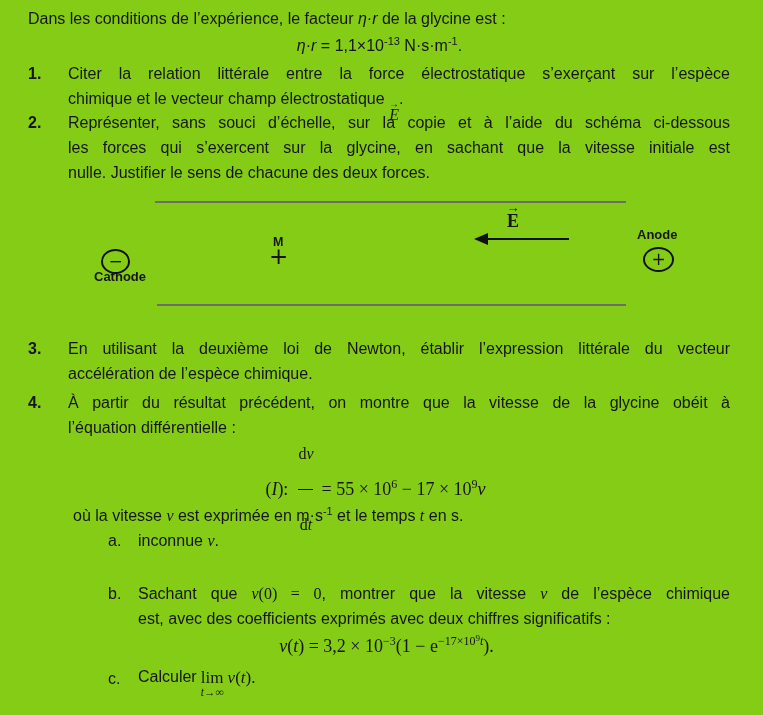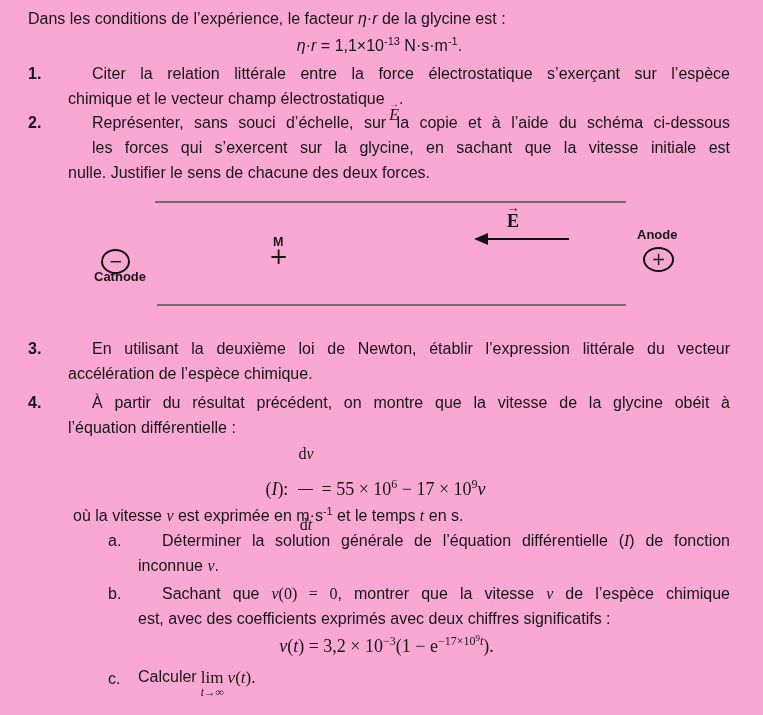--- a/index.html
+++ b/index.html
@@ -1,38 +1,38 @@
 <!DOCTYPE html>
 <html><head>
 <meta charset="utf-8">
 <style>
   html,body{margin:0;padding:0;background:#ffffff;}
   .page{
     position:relative;
     width:763px;height:715px;
-    background:#f9a8d4;
+    background:#84cc16;
     color:#161616;
     font-family:"Liberation Sans", sans-serif;
     font-size:16px;
     overflow:hidden;
   }
   .abs{position:absolute;}
   .intro{top:6px;left:28px;right:33px;line-height:25px;}
   .center-eq{left:0;right:0;text-align:center;line-height:25px;}
   .eq-eta{top:33px;padding-right:12px;padding-left:8px;}
   .it{font-style:italic;}
   .ser{font-family:"Liberation Serif", serif;}
   .ser-it{font-family:"Liberation Serif", serif;font-style:italic;}
   .sup{font-size:11px;position:relative;top:-6px;letter-spacing:0;}
 
   
   .q{display:flex;left:28px;right:33px;line-height:25px;}
   .q .num{width:40px;flex:none;font-weight:bold;}
   .q .body{flex:1;}
-  .jline{text-align:justify;text-align-last:justify;margin-left:24px;}
+  .jline{text-align:justify;text-align-last:justify;}
   .q1{top:61px;} .q2{top:110px;} .q3{top:336px;} .q4{top:390px;}
 
   
   .sq{display:flex;left:108px;right:33px;line-height:25px;}
   .sq .letter{width:30px;flex:none;}
   .sq .body{flex:1;}
   .sqa{top:528px;} .sqb{top:581px;} .sqc{top:666px;}
 
   
   .vec{display:inline-flex;flex-direction:column;align-items:center;vertical-align:-3px;line-height:1;}
@@ -166,21 +166,20 @@
     <span><span>= 55 × 10</span><span class="esup">6</span><span> − 17 × 10</span><span class="esup">9</span><span class="it">v</span></span>
   </div>
 
   <div class="abs where">
     <span>où la vitesse </span><span class="ser-it">v</span><span> est exprimée en m·s</span><span class="sup">-1</span><span> et le temps </span><span class="ser-it">t</span><span> en s.</span>
   </div>
 
   <div class="abs sq sqa">
     <span class="letter">a.</span>
     <div class="body">
-      <div class="jline"><span>Déterminer la solution générale de l’équation différentielle (</span><span class="ser-it">I</span><span>) de fonction</span></div>
       <div><span>inconnue </span><span class="ser-it">v</span><span>.</span></div>
     </div>
   </div>
 
   <div class="abs sq sqb">
     <span class="letter">b.</span>
     <div class="body">
       <div class="jline"><span>Sachant que </span><span class="ser"><span class="it">v</span><span>(0) = 0</span></span><span>, montrer que la vitesse </span><span class="ser-it">v</span><span> de l’espèce chimique</span></div>
       <div>est, avec des coefficients exprimés avec deux chiffres significatifs :</div>
     </div>

